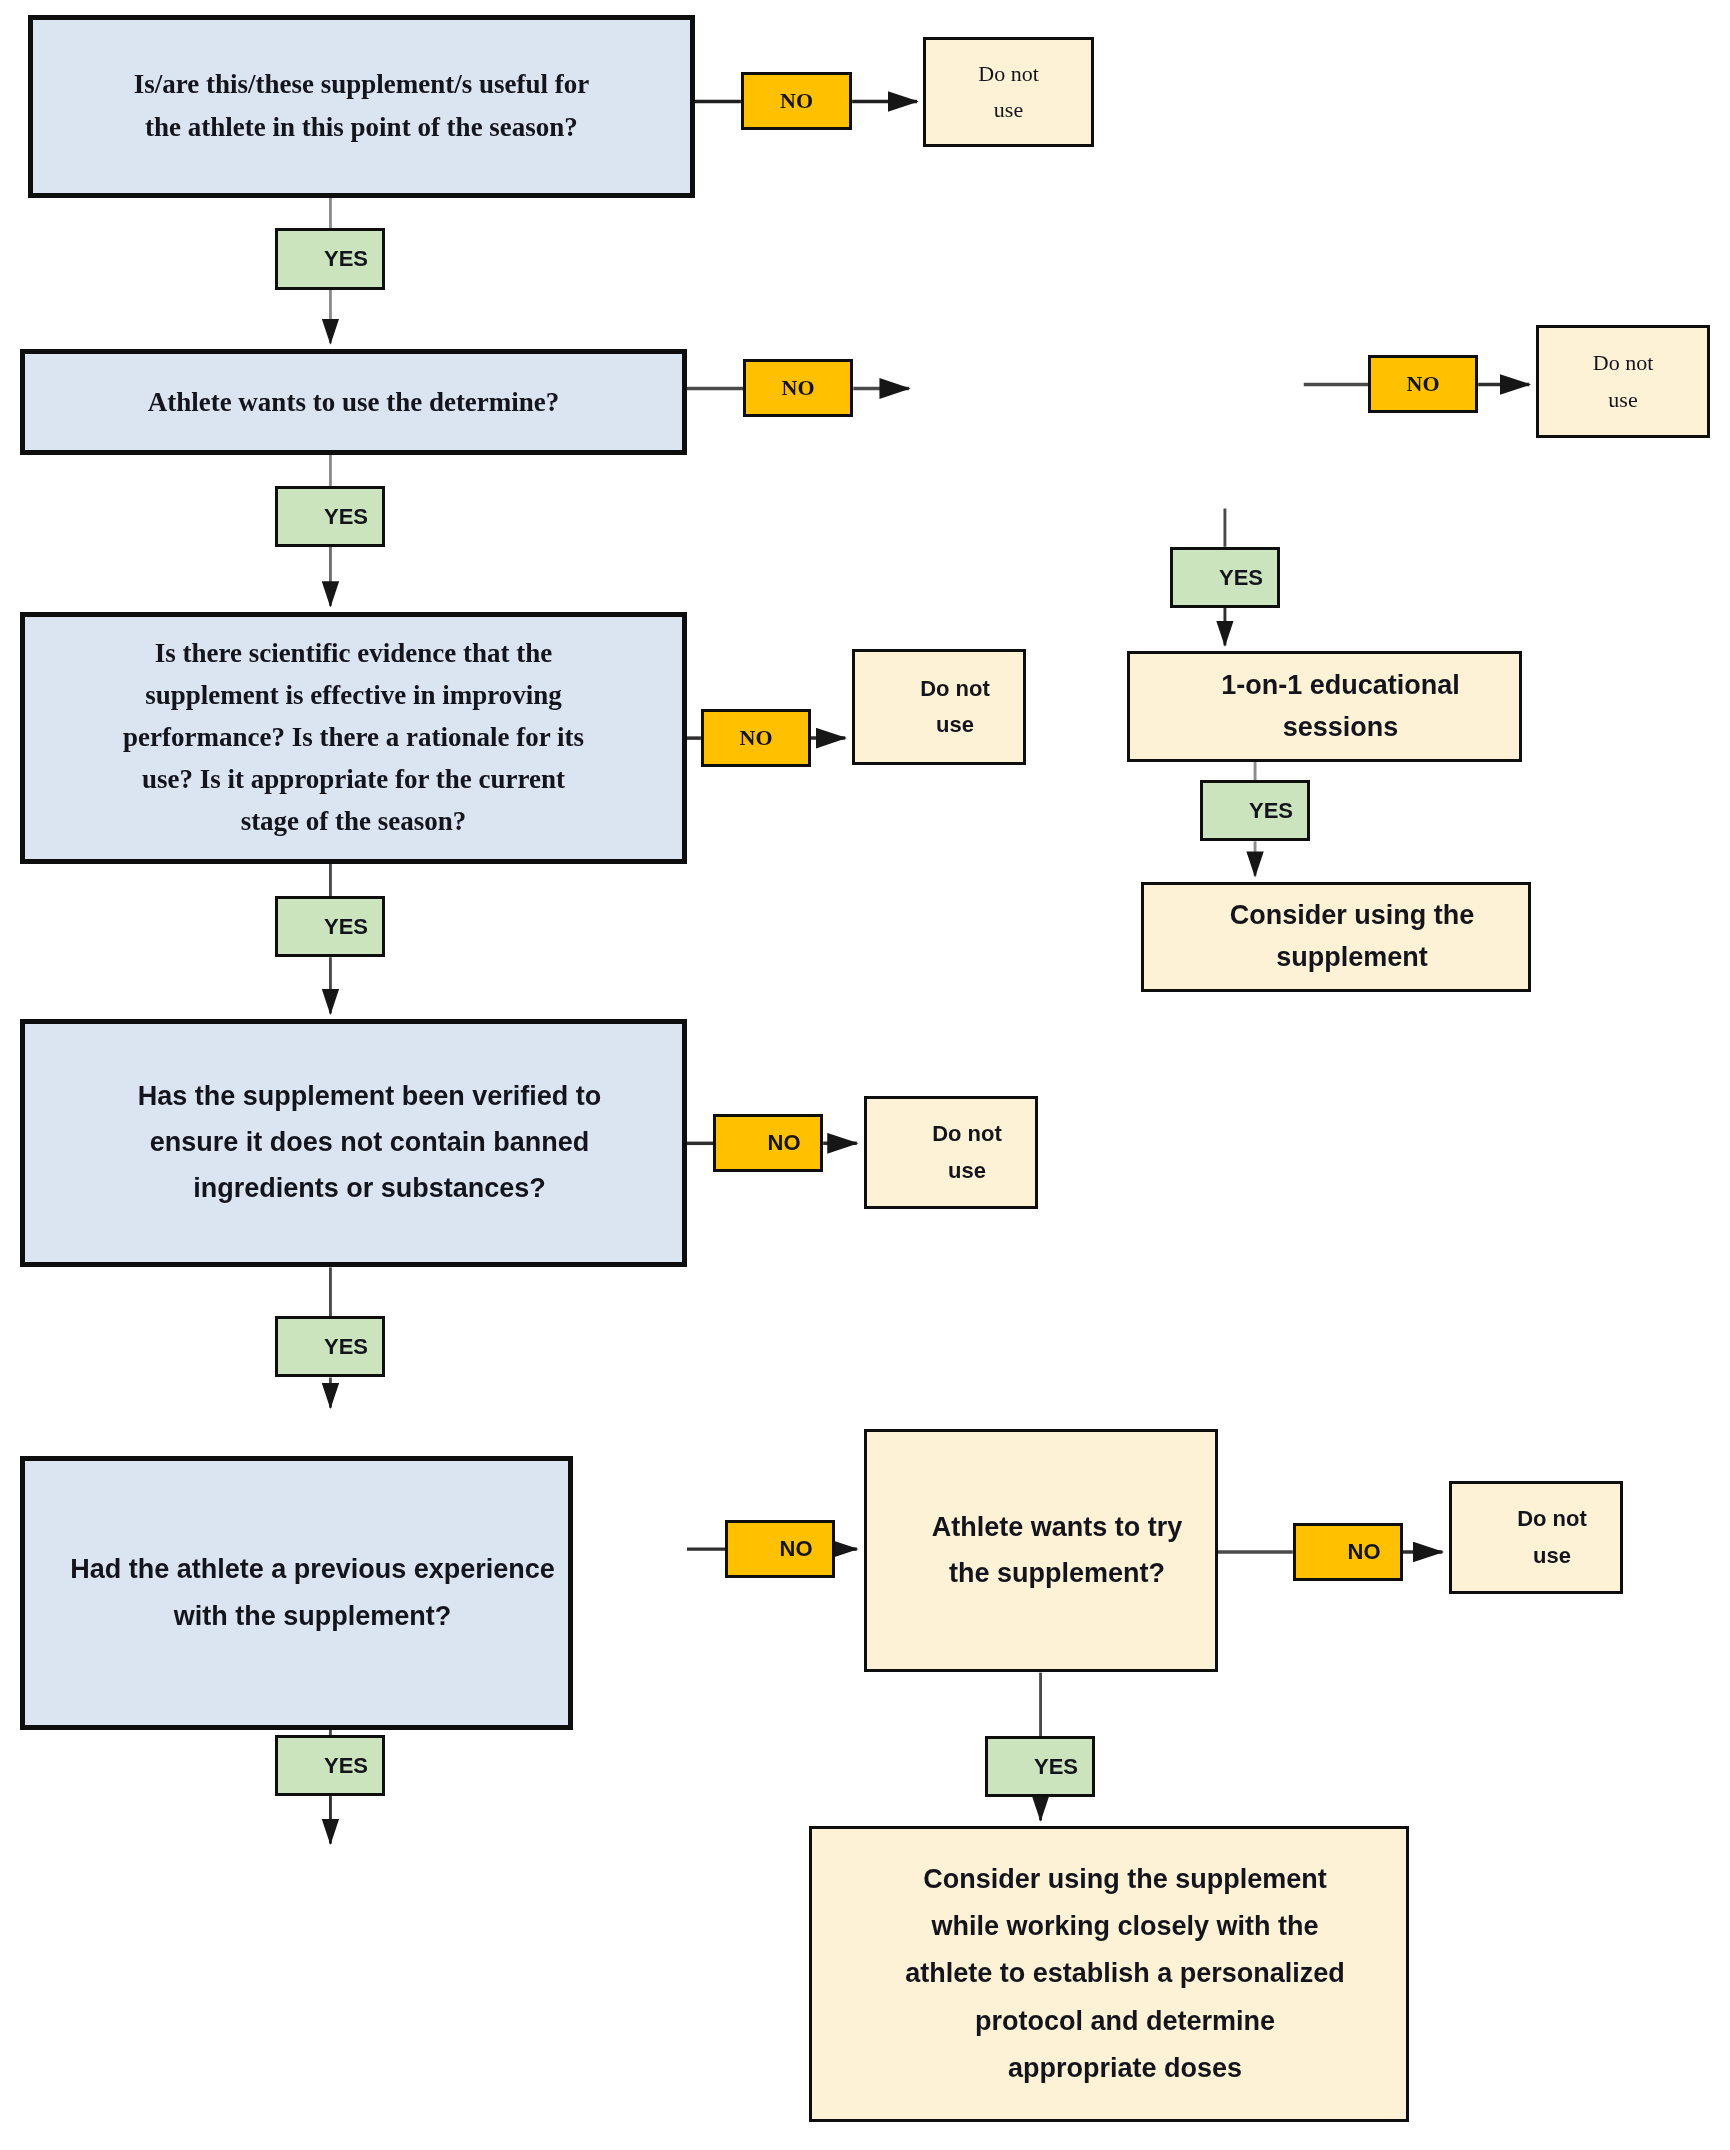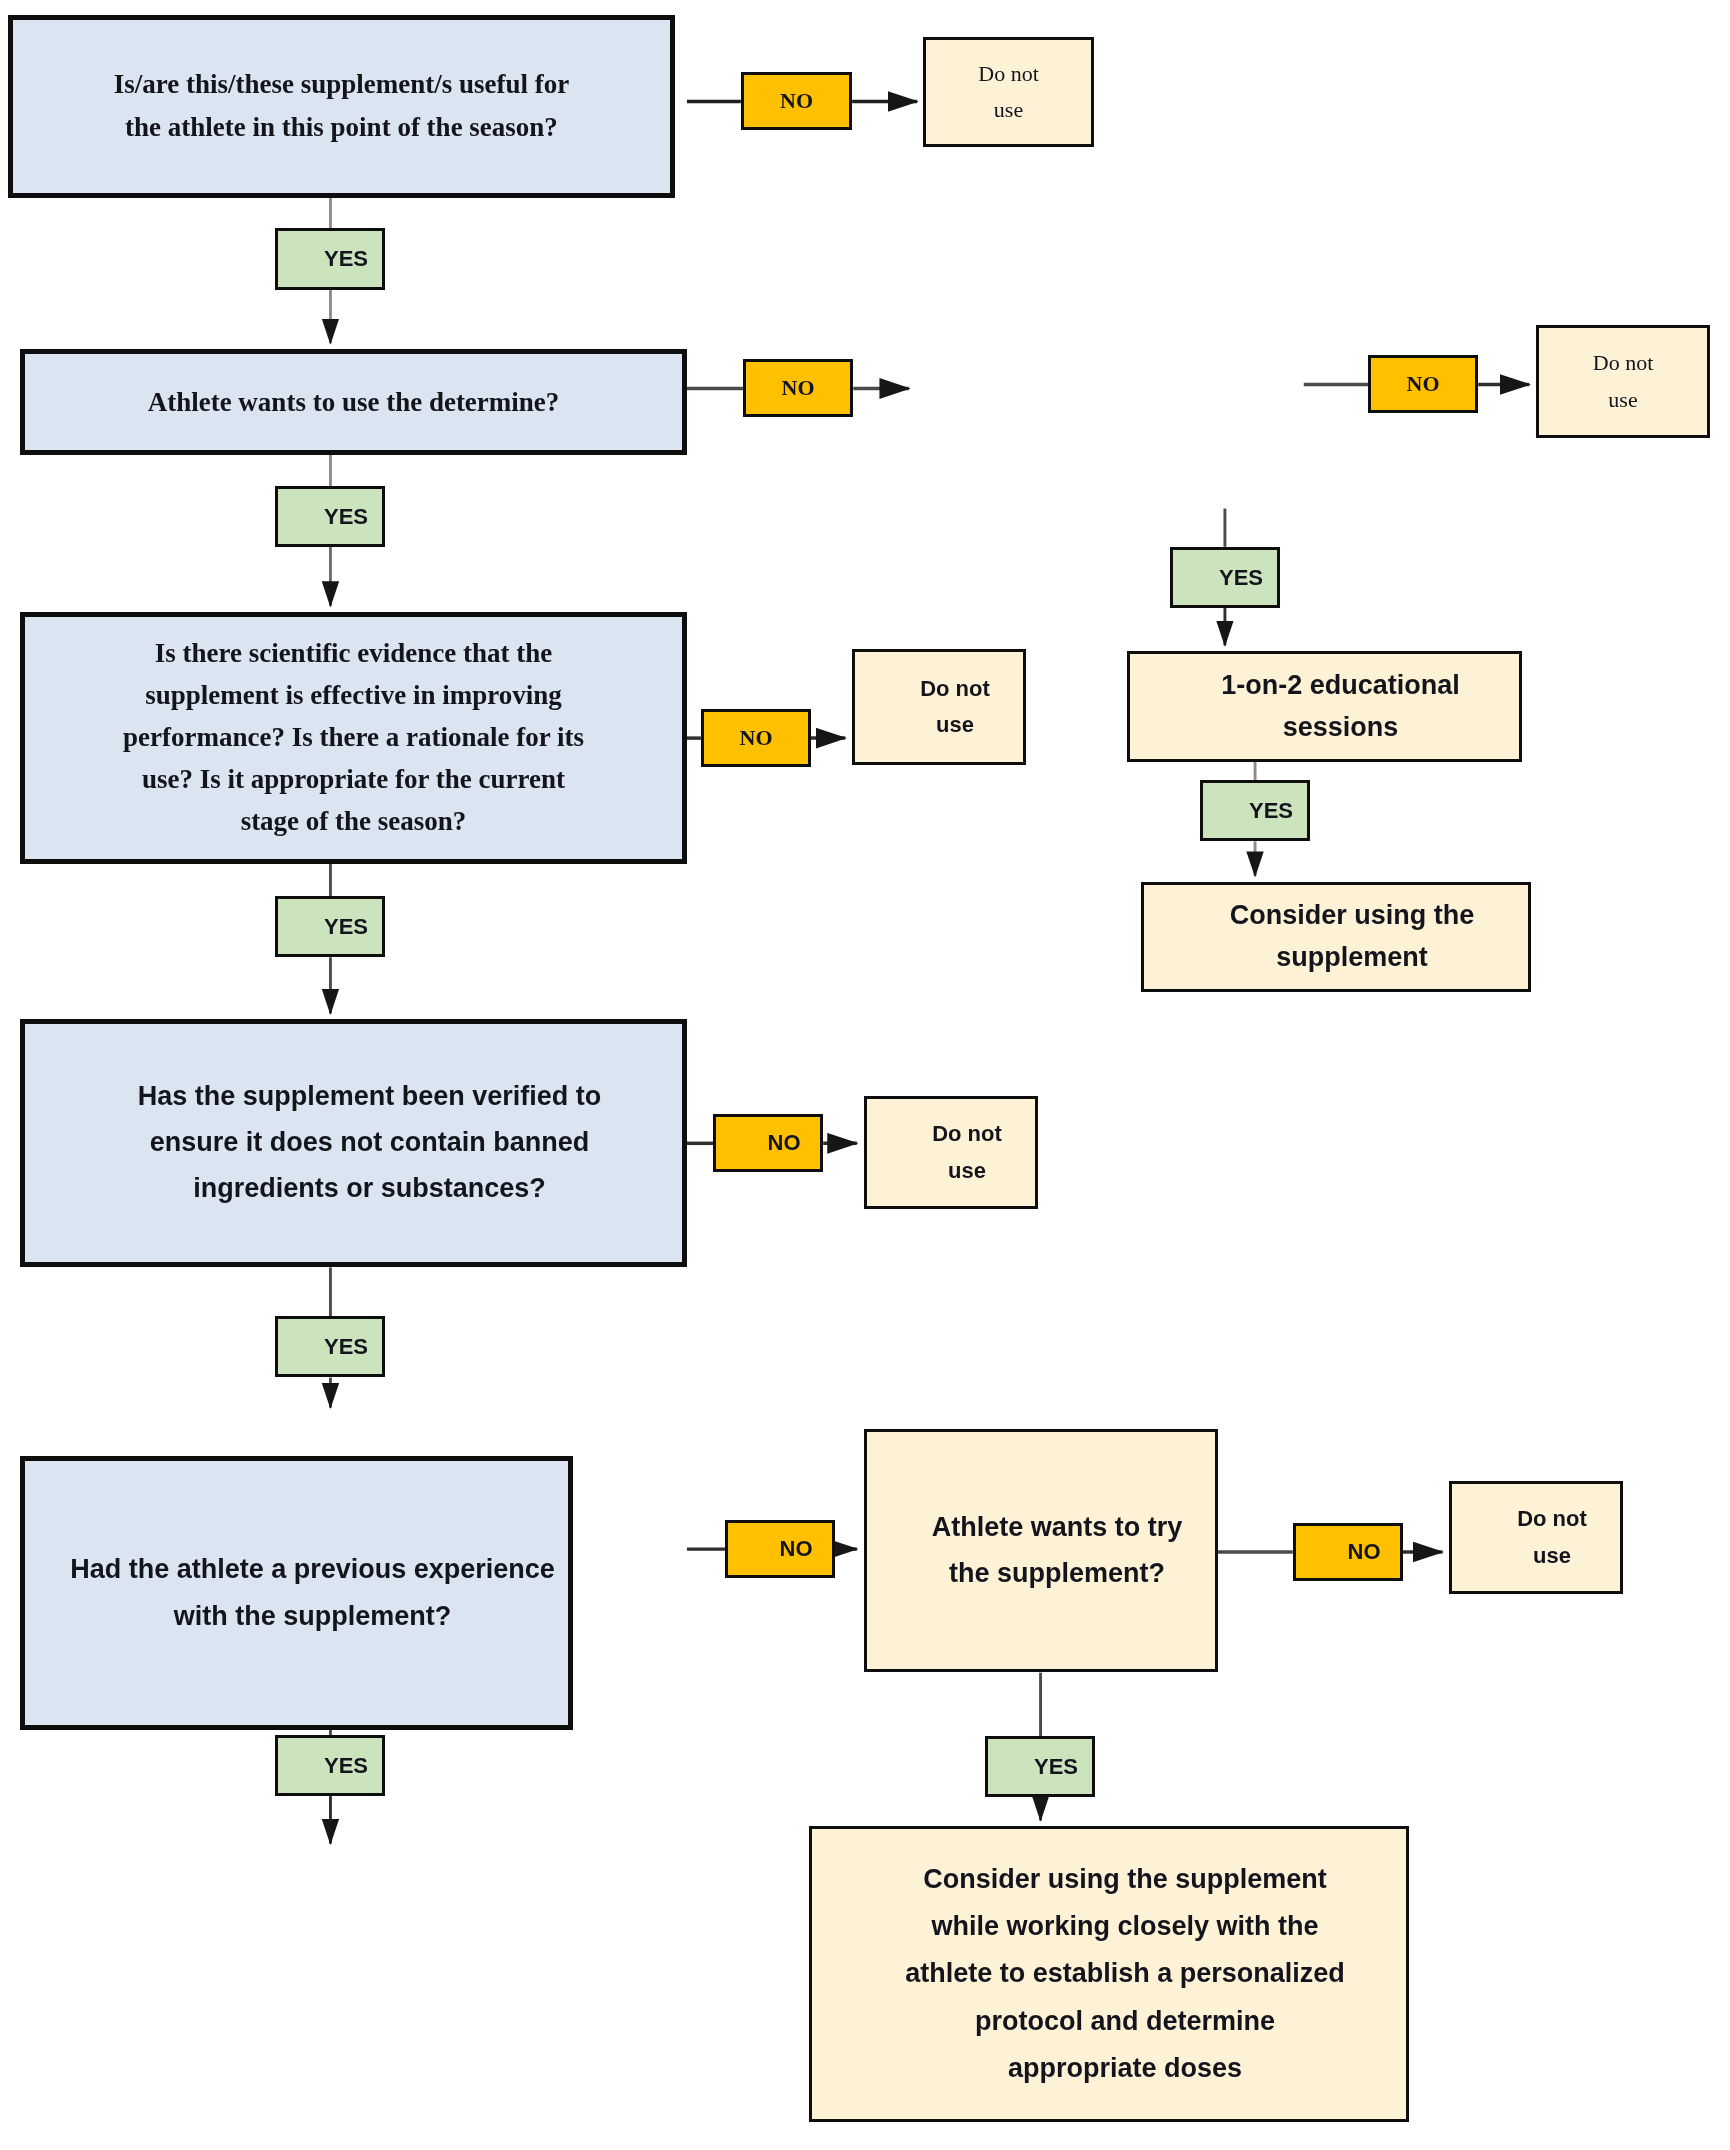--- a/index.html
+++ b/index.html
@@ -59,21 +59,21 @@
     <line x1="1420" y1="1972" x2="1478" y2="1972" stroke="#2e2e2e" stroke-width="6" marker-end="url(#arrow)"></line>
 
     <line x1="1185" y1="2672" x2="1251" y2="2672" stroke="#2e2e2e" stroke-width="6"></line>
     <line x1="1441" y1="2672" x2="1478" y2="2672" stroke="#2e2e2e" stroke-width="6" marker-end="url(#arrow)"></line>
     <line x1="2100" y1="2677" x2="2230" y2="2677" stroke="#4a4a4a" stroke-width="6"></line>
     <line x1="2420" y1="2677" x2="2488" y2="2677" stroke="#2e2e2e" stroke-width="6" marker-end="url(#arrow)"></line>
     <line x1="1795" y1="2885" x2="1795" y2="2995" stroke="#4a4a4a" stroke-width="5"></line>
     <line x1="1795" y1="3100" x2="1795" y2="3140" stroke="#2e2e2e" stroke-width="5" marker-end="url(#arrow)"></line>
   </svg>
 
-  <div class="node blue serif fs47" style="left:8px;top:14.5px;width:667px;height:183px;line-height:1.6;">
+  <div class="node blue serif fs47" style="left:28px;top:14.5px;width:667px;height:183px;line-height:1.6;">
     <div class="label">Is/are this/these supplement/s useful for
 the athlete in this point of the season?</div>
   </div>
   <div class="node orange serif fs44" style="left:741px;top:72px;width:111px;height:58px;">
     <div class="label">NO</div>
   </div>
   <div class="node cream serif-reg fs44" style="left:923px;top:37px;width:171px;height:110px;line-height:1.65;">
     <div class="label">Do not
 use</div>
   </div>
@@ -94,21 +94,21 @@
     <div class="label">Do not
 use</div>
   </div>
   <div class="node green sans fs44" style="left:275px;top:486px;width:110px;height:61px;">
     <div class="label">YES</div>
   </div>
   <div class="node green sans fs44" style="left:1170px;top:547px;width:110px;height:61px;">
     <div class="label">YES</div>
   </div>
   <div class="node cream sans fs47" style="left:1127px;top:651px;width:395px;height:111px;line-height:1.55;">
-    <div class="label">1-on-2 educational
+    <div class="label">1-on-1 educational
 sessions</div>
   </div>
   <div class="node green sans fs44" style="left:1200px;top:780px;width:110px;height:61px;">
     <div class="label">YES</div>
   </div>
   <div class="node blue serif fs47" style="left:20px;top:612px;width:667px;height:252px;line-height:1.55;">
     <div class="label">Is there scientific evidence that the
 supplement is effective in improving
 performance? Is there a rationale for its
 use? Is it appropriate for the current

